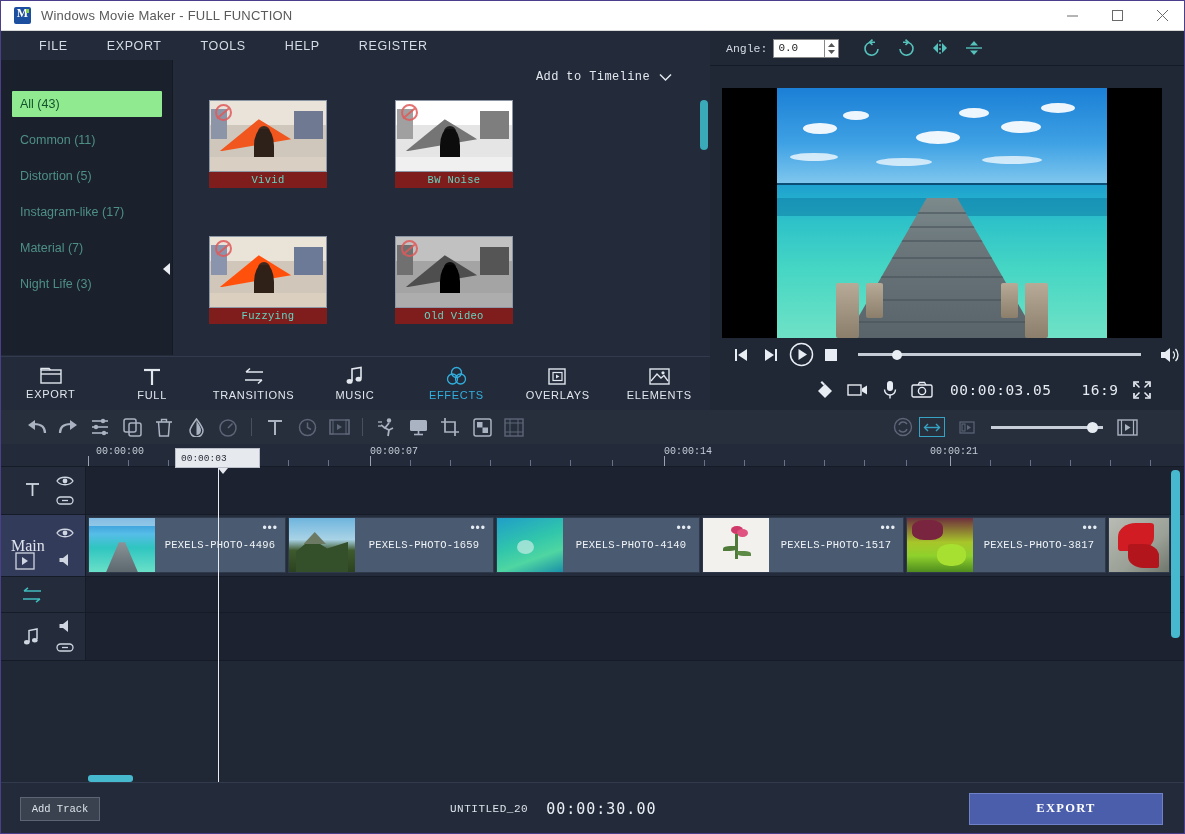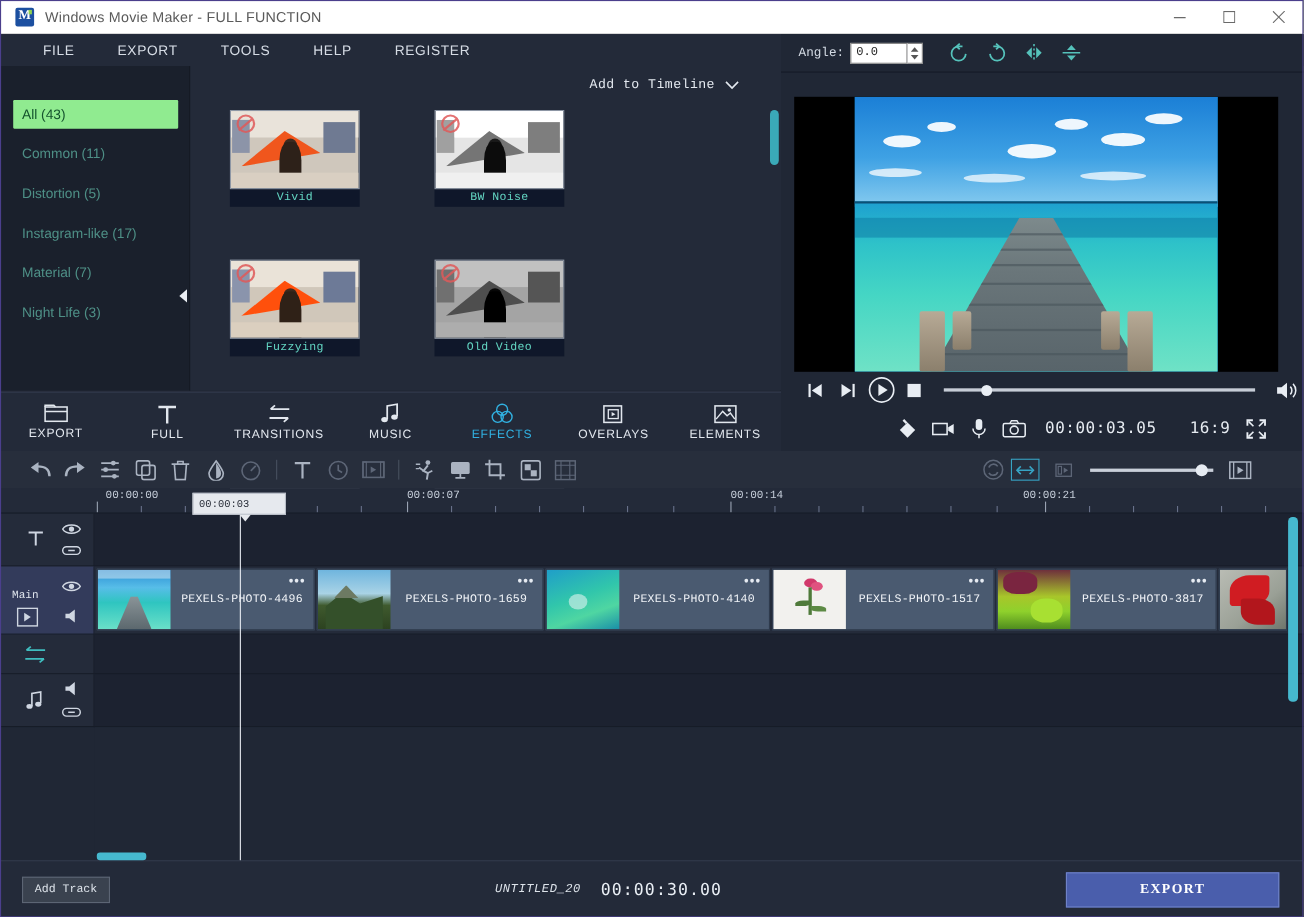--- a/index.html
+++ b/index.html
@@ -83,21 +83,21 @@
   .add-timeline .chev{ margin-left:9px; display:block; }
   .fx-grid{
     position:absolute; left:0; top:40px; width:520px; padding-left:36px;
     display:flex; flex-wrap:wrap; gap:48px 68px;
   }
   .fx-card{ width:118px; }
   .fx-thumb{
     width:118px; height:72px; border:1px solid #8d96a4; position:relative; overflow:hidden;
   }
   .fx-label{
-    height:16px; background:#0f172a; color:#63d5c2;
+    height:16px; background:#7f1d1d; color:#63d5c2;
     font-family:"Liberation Mono", monospace; font-size:10.5px;
     display:flex; align-items:center; justify-content:center; letter-spacing:.3px;
   }
   .fx-badge{
     position:absolute; left:5px; top:3px; width:17px; height:17px;
     border:2px solid #e05a5a; border-radius:50%; opacity:.85;
   }
   .fx-badge:after{
     content:""; position:absolute; left:-2px; top:6px; width:17px; height:2px;
     background:#e05a5a; transform:rotate(-40deg);
@@ -284,21 +284,21 @@
     position:absolute; left:0; top:466px; width:1185px; height:316px;
     background:#202735; border-top:1px solid #161c27;
   }
   .track-head{
     position:absolute; left:0; width:86px; background:#242b3a;
     border-bottom:1px solid #161c27; border-right:1px solid #161c27;
   }
   .track-head.sel{ background:#333b5b; }
   .th-name{
     position:absolute; left:11px; top:50%; transform:translateY(-50%);
-    font-family:Liberation Mono, monospace; font-size:10px; color:#dfe4ec;
+    font-family:Liberation Serif, serif; font-size:16px; color:#dfe4ec;
   }
   .th-ico{ position:absolute; color:#cfd6e1; display:flex; align-items:center; justify-content:center; }
   .lane{
     position:absolute; left:86px; background:#1c2230;
     border-bottom:1px solid #161c27;
   }
   .lane.main{ background:#242b3a; }
 
   .clip{
     position:absolute; top:2px; height:56px; background:#4a5a70;
@@ -329,21 +329,21 @@
     display:flex; align-items:center;
   }
   .add-track{
     margin-left:20px; width:80px; height:24px; background:#3a424f;
     border:1px solid #5c6574; color:#dde3ea;
     font-family:"Liberation Mono", monospace; font-size:10.5px;
     display:flex; align-items:center; justify-content:center;
   }
   .proj-name{
     margin-left:350px; font-family:"Liberation Mono", monospace;
-    font-size:11px; color:#dde3ea; letter-spacing:.5px;font-style:italic;
+    font-size:11px; color:#dde3ea; letter-spacing:.5px;
   }
   .proj-dur{
     margin-left:18px; font-family:"DejaVu Sans Mono", monospace;
     font-size:15px; color:#e9eef4; letter-spacing:1px;
   }
   .export-btn{
     margin-left:auto; margin-right:22px; width:194px; height:32px;
     background:#4a5eac; border:1px solid #6f82c8; color:#fff;
     font-family:"Liberation Serif", serif; font-weight:bold; font-size:12.5px;
     letter-spacing:1.3px; display:flex; align-items:center; justify-content:center;

